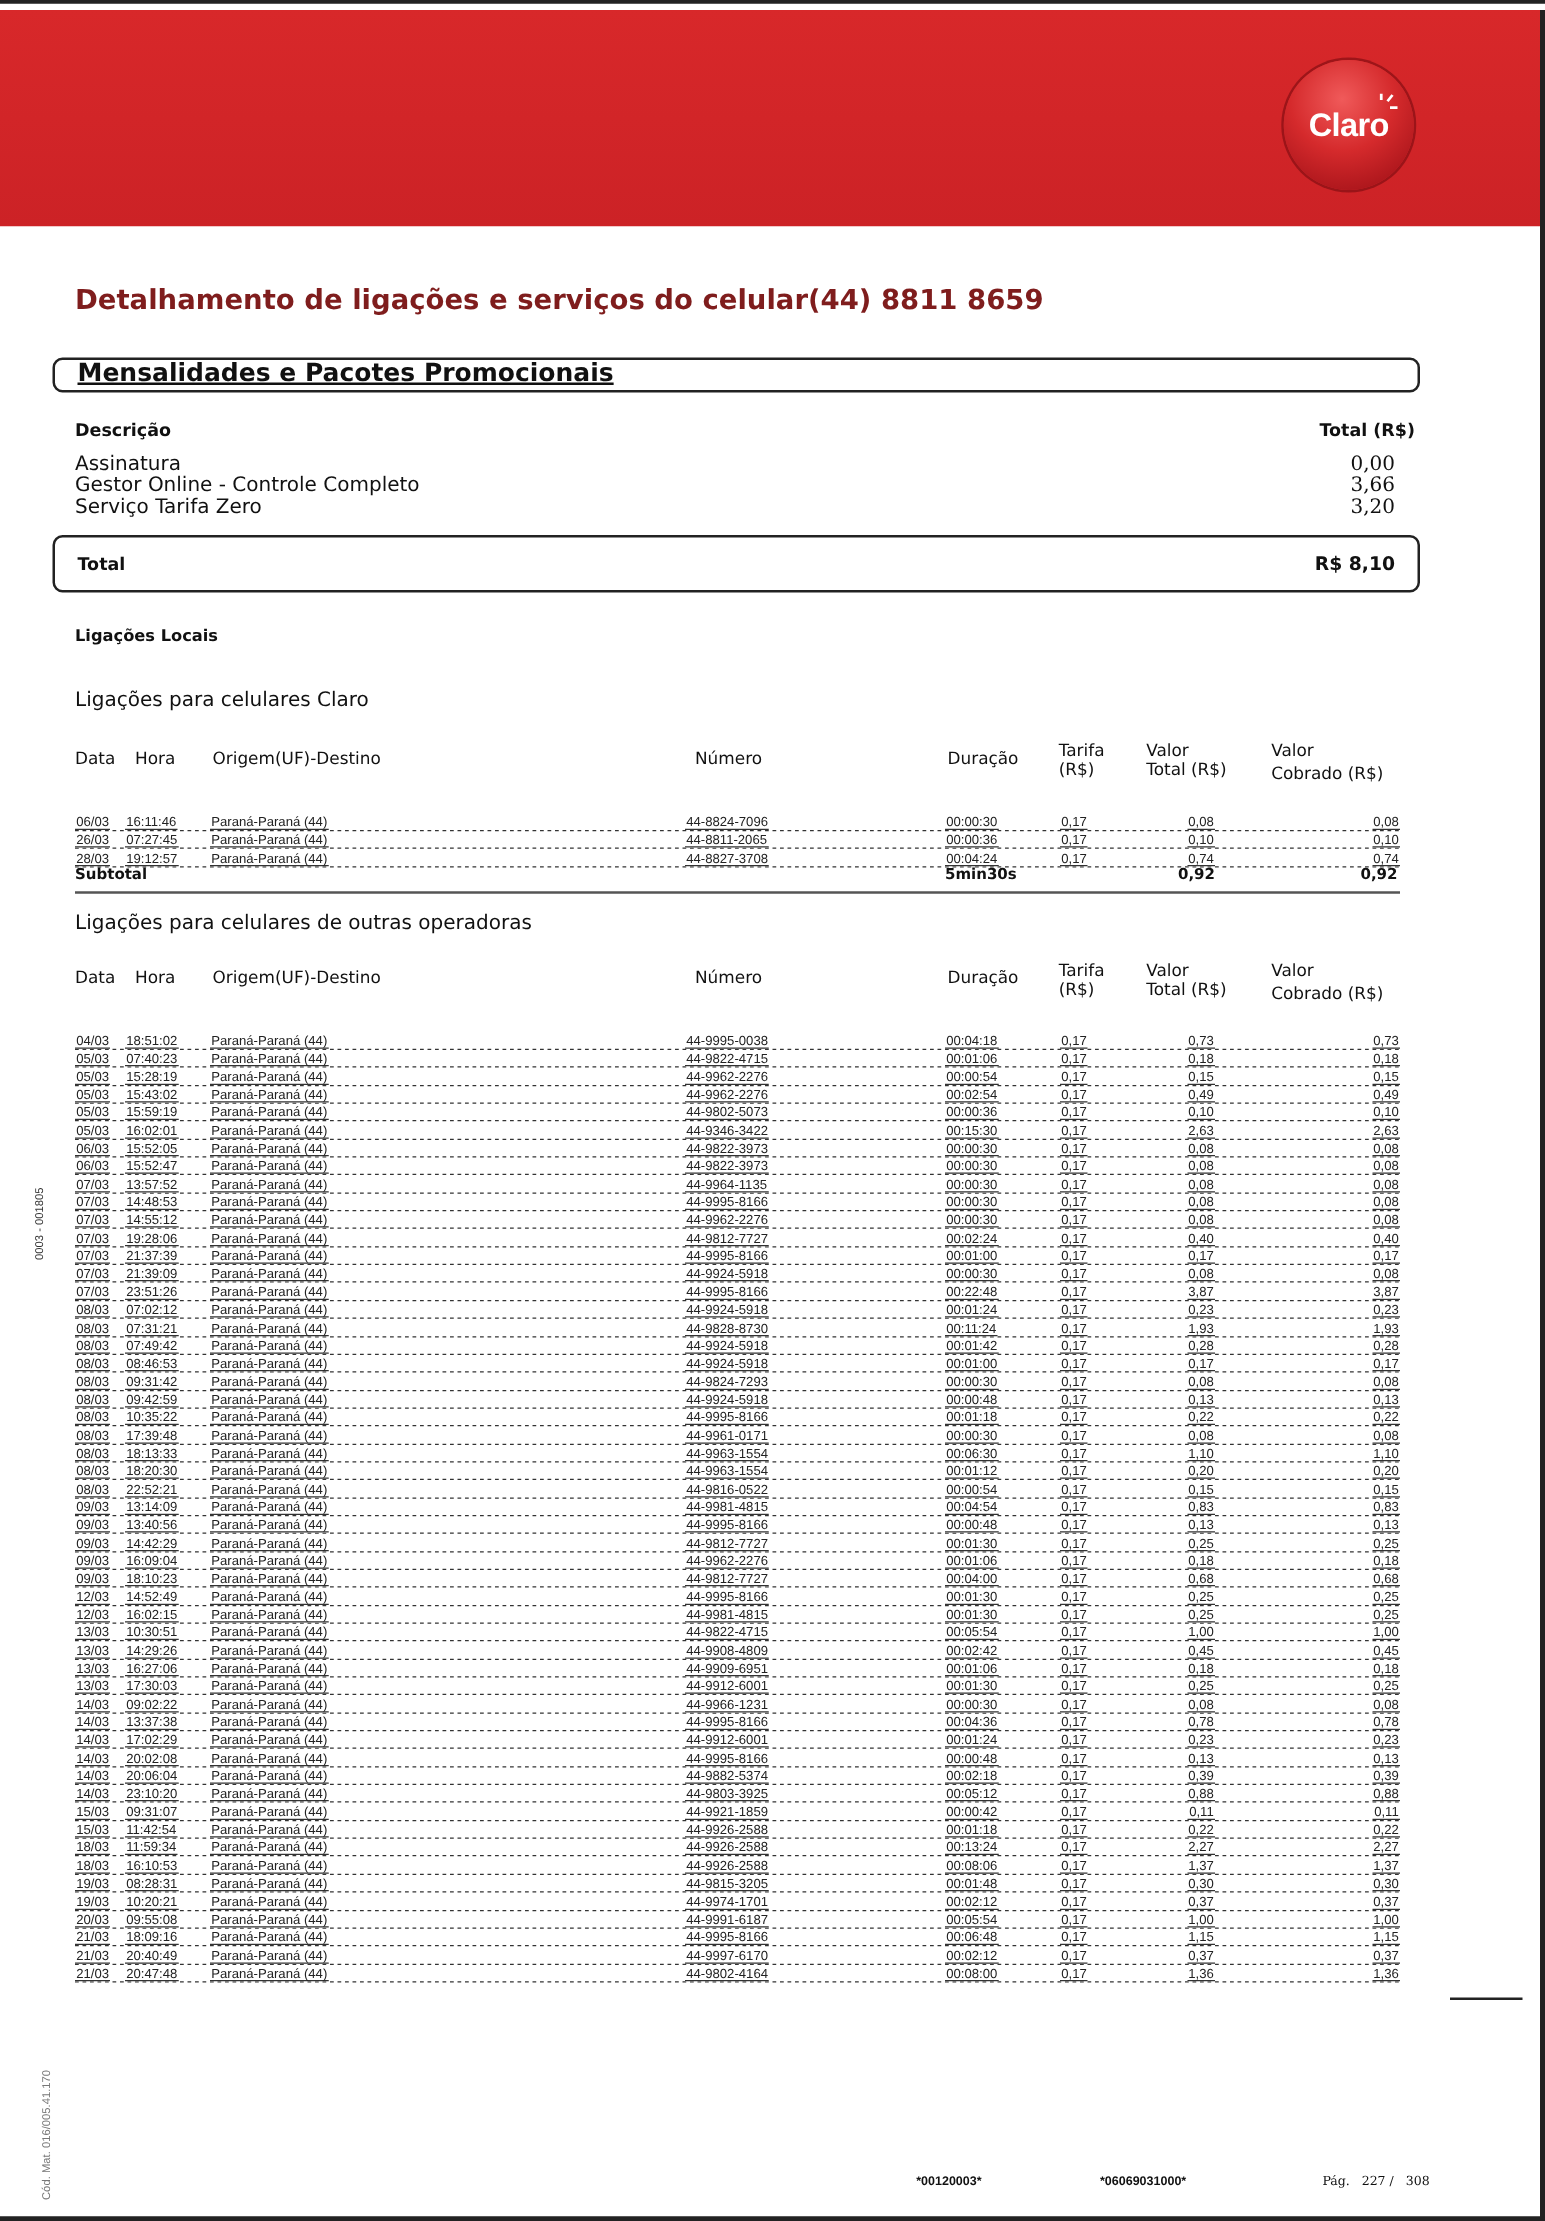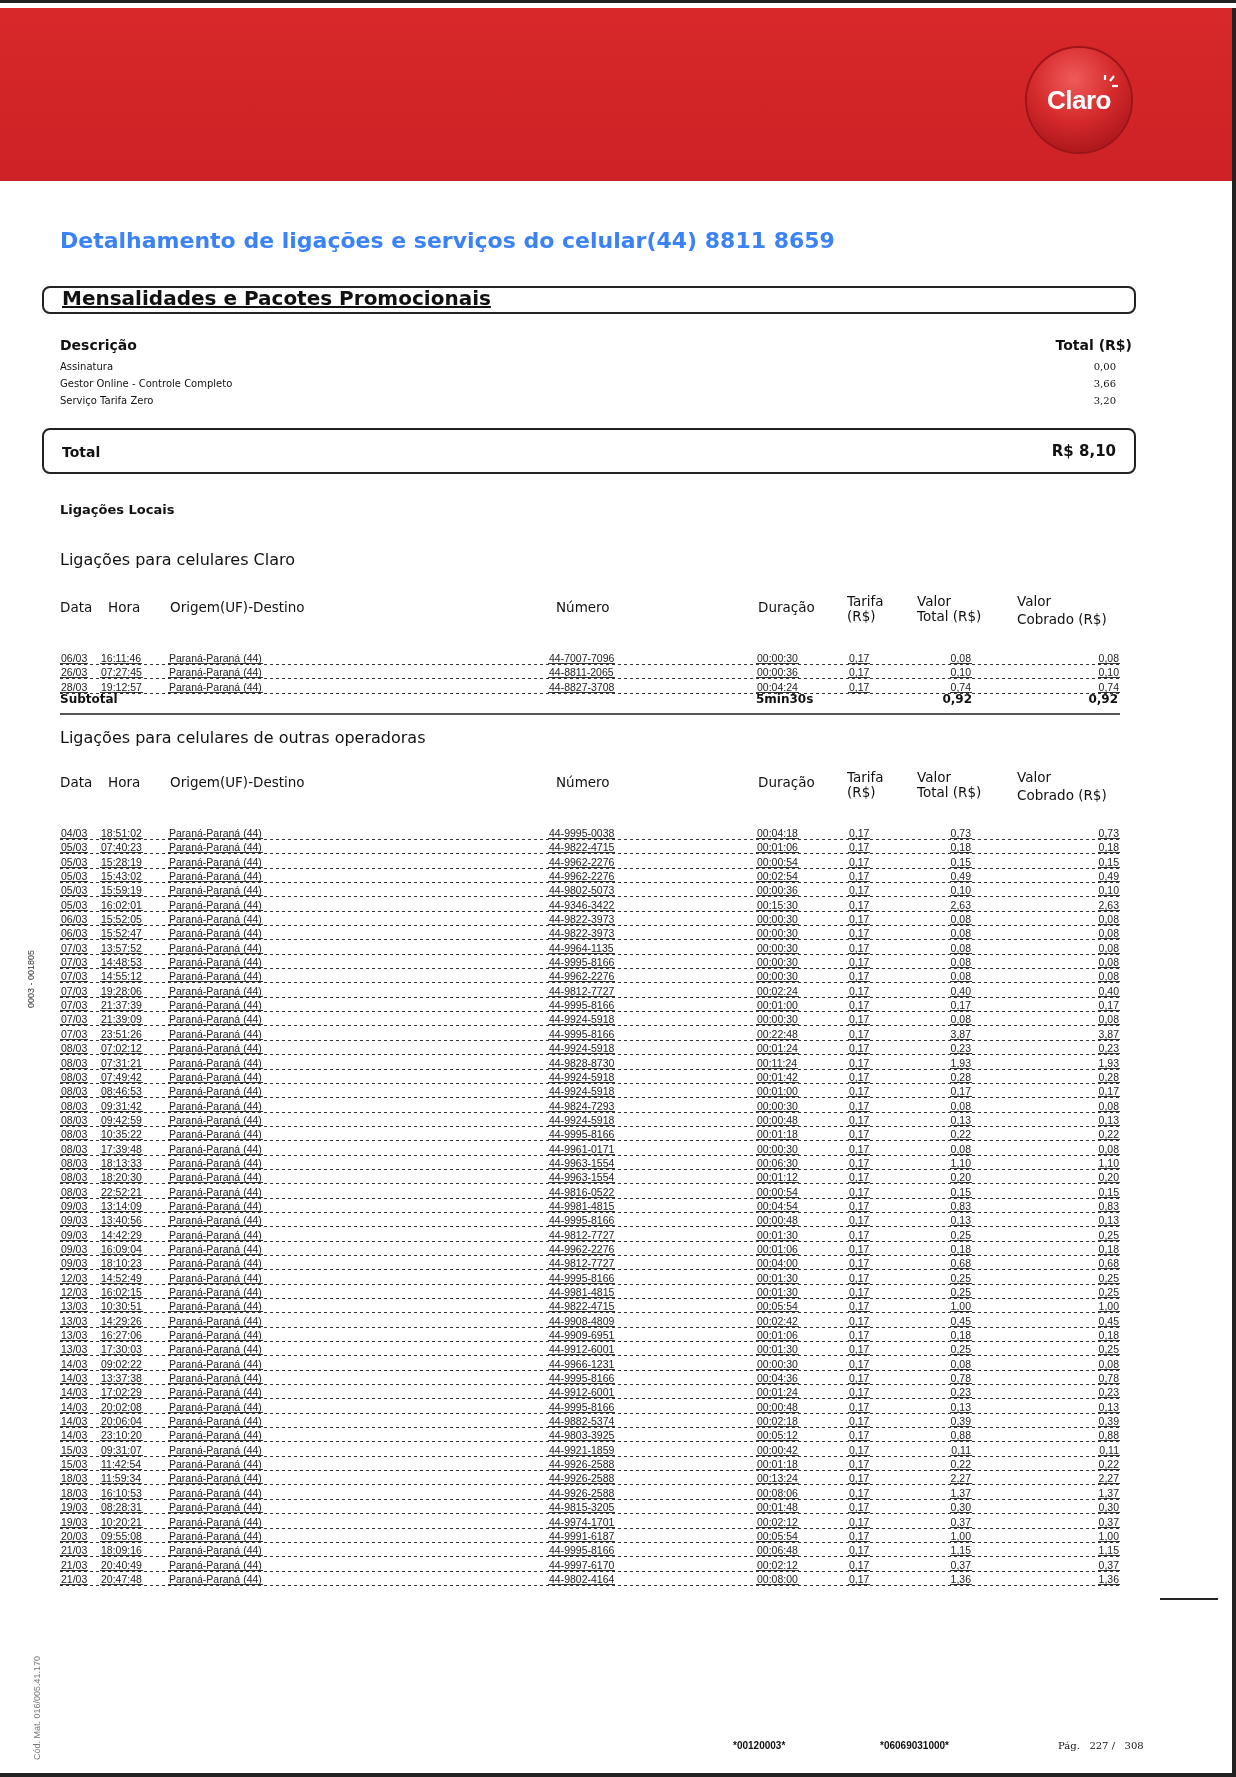--- a/index.html
+++ b/index.html
@@ -6,26 +6,26 @@
   html, body { width: 1236px; height: 1777px; background: #2a2a2a; }
   body { font-family: "DejaVu Sans", sans-serif; color: #111; position: relative; overflow: hidden; }
   .page { position: absolute; left: 0; top: 0; width: 1236px; height: 1777px; background: #fff; border-right: 4px solid #222; border-bottom: 4px solid #222; }
   .topline { position: absolute; left: 0; top: 0; width: 1236px; height: 8px; background: #fff; border-top: 3px solid #222; }
   .banner { position: absolute; left: 0; top: 8px; width: 1232px; height: 173px; background: linear-gradient(180deg, #d8282a 0%, #cc2226 100%); }
   .logo { position: absolute; left: 1027px; top: 40px; width: 104px; height: 104px; border-radius: 50%;
     background: radial-gradient(circle at 45% 30%, #f05a5a 0%, #d52a2c 45%, #a8141a 85%, #7a0c10 100%);
     box-shadow: 0 0 0 2px rgba(120,10,15,0.6); }
   .logo-text { position: absolute; left: 0; top: 37px; width: 104px; text-align: center; color: #fff; font-family: "Liberation Sans", sans-serif; font-size: 26px; font-weight: bold; letter-spacing: -0.5px; }
   .logo-rays { position: absolute; left: 72px; top: 25px; width: 20px; height: 20px; }
-  .title { position: absolute; left: 60px; top: 228px; font-size: 22px; font-weight: bold; color: #3b82f6; }
+  .title { position: absolute; left: 60px; top: 228px; font-size: 22px; font-weight: bold; color: #7f1d1d; }
   .section-box { position: absolute; left: 42px; top: 286px; width: 1094px; height: 28px; border: 2px solid #222; border-radius: 8px 8px 8px 8px; padding-left: 27px; }
   .section-box-title { position: absolute; left: 18px; top: -2px; font-size: 20px; font-weight: bold; text-decoration: underline; }
   .desc-head { position: absolute; left: 60px; top: 337px; font-size: 14px; font-weight: bold; }
   .desc-total-head { position: absolute; right: 100px; top: 337px; font-size: 14px; font-weight: bold; }
-  .desc-row { position: absolute; left: 60px; width: 1060px; font-size: 10px; height: 14px; }
+  .desc-row { position: absolute; left: 60px; width: 1060px; font-size: 16px; height: 14px; }
   .desc-row .lbl { position: absolute; left: 0; }
   .desc-row .val { position: absolute; right: 4px; font-family: "DejaVu Serif", serif; }
   .total-box { position: absolute; left: 42px; top: 428px; width: 1094px; height: 46px; border: 2px solid #222; border-radius: 8px; }
   .total-box .lbl { position: absolute; left: 18px; top: 14px; font-size: 14px; font-weight: bold; }
   .total-box .val { position: absolute; right: 18px; top: 12px; font-size: 15px; font-weight: bold; }
   .h2 { position: absolute; left: 60px; font-size: 13px; font-weight: bold; }
   .h3 { position: absolute; left: 60px; font-size: 16px; }
   .th { position: absolute; font-size: 13.5px; line-height: 15px; }
   .rows { position: absolute; left: 60px; width: 1060px; margin-top: 15px; }
   .row { position: relative; height: 14.35px; font-family: "Liberation Sans Narrow", "Liberation Sans", sans-serif; font-size: 10.5px; line-height: 14px; color: #222;
@@ -113,21 +113,21 @@
   <div class="th" style="left:1017px;top:594px">
       <div>Valor</div>
       <div style="margin-top:3px">Cobrado (R$)</div>
     </div>
 
   <div class="rows" style="top:637px" id="claro-rows">
       <div class="row">
         <span class="c-date">06/03</span>
         <span class="c-hora">16:11:46</span>
         <span class="c-orig">Paraná-Paraná (44)</span>
-        <span class="c-num">44-7007-7096</span>
+        <span class="c-num">44-8824-7096</span>
         <span class="c-dur">00:00:30</span>
         <span class="c-tar">0,17</span>
         <span class="c-vt">0,08</span>
         <span class="c-vc">0,08</span>
       </div>
       <div class="row">
         <span class="c-date">26/03</span>
         <span class="c-hora">07:27:45</span>
         <span class="c-orig">Paraná-Paraná (44)</span>
         <span class="c-num">44-8811-2065</span>

